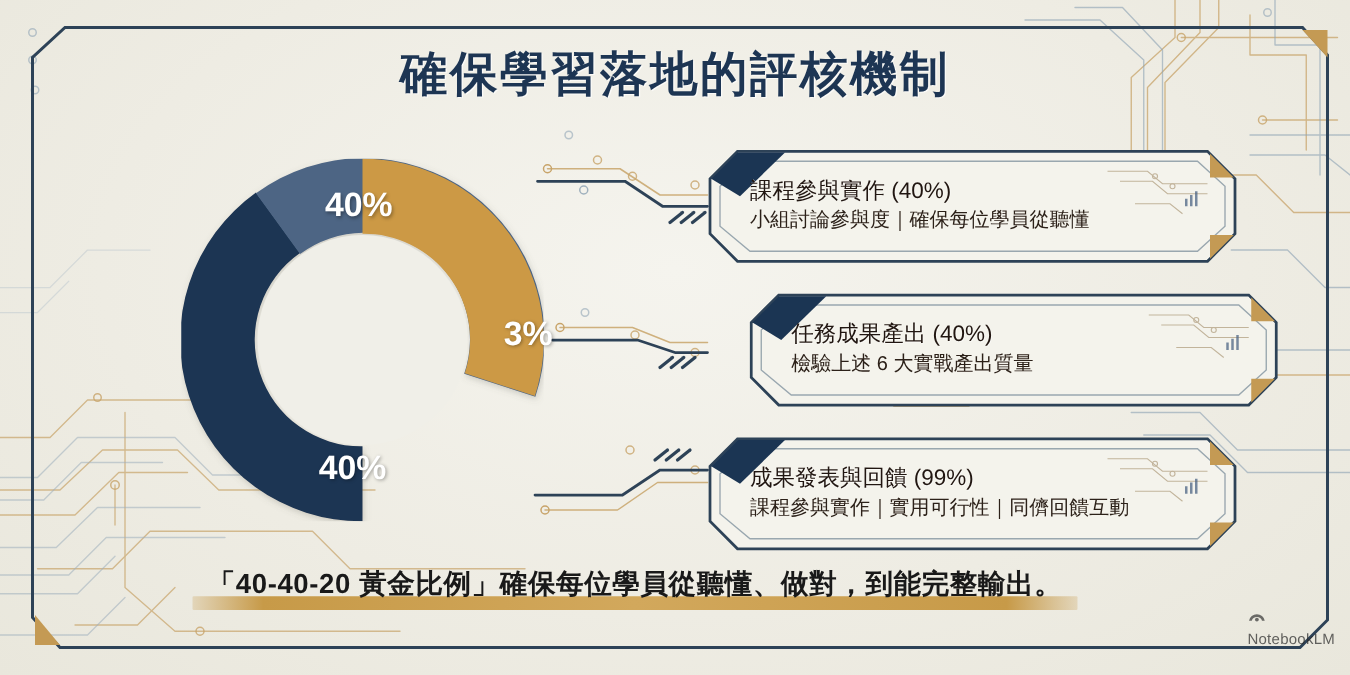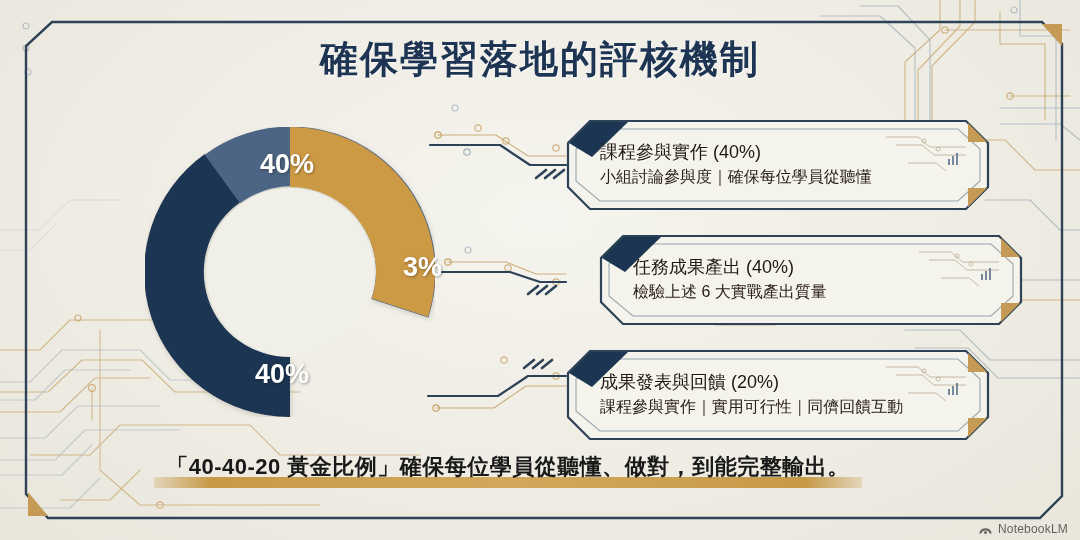--- a/index.html
+++ b/index.html
@@ -150,25 +150,26 @@
         #d2a85c 50%,
         #c79a48 92%,
         rgba(197,152,72,.25) 100%);
     border-radius: 1px;
   }
 
   
   .watermark {
     position: absolute;
     right: 12px;
-    bottom: 4px;
+    bottom: 22px;
     display: flex;
-    align-items: flex-end;
+    align-items: flex-start;
     gap: 5px;
     opacity: .72;
+    flex-direction: column;
   }
   .watermark-label {
     font-size: 12px;
     color: #2b2b2b;
     letter-spacing: .2px;
   }
 </style>
 </head>
 <body>
 
@@ -387,21 +388,21 @@
         <circle cx="358" cy="22" r="2"></circle>
         <circle cx="372" cy="30" r="2"></circle>
       </g>
       <g fill="#4d6584" opacity=".75">
         <rect x="382" y="40" width="2" height="6"></rect>
         <rect x="386" y="37" width="2" height="9"></rect>
         <rect x="390" y="34" width="2" height="12"></rect>
       </g>
     </svg>
     <div class="card-body">
-      <div class="card-title">成果發表與回饋 (20%)</div>
+      <div class="card-title">成果發表與回饋 (99%)</div>
       <div class="card-sub">課程參與實作｜實用可行性｜同儕回饋互動</div>
     </div>
   </div>
 
   <div class="footer">
     <span class="footer-inner">
       <span class="footer-bar"></span>
       <span class="footer-text">「40-40-20 黃金比例」確保每位學員從聽懂、做對，到能完整輸出。</span>
     </span>
   </div>

